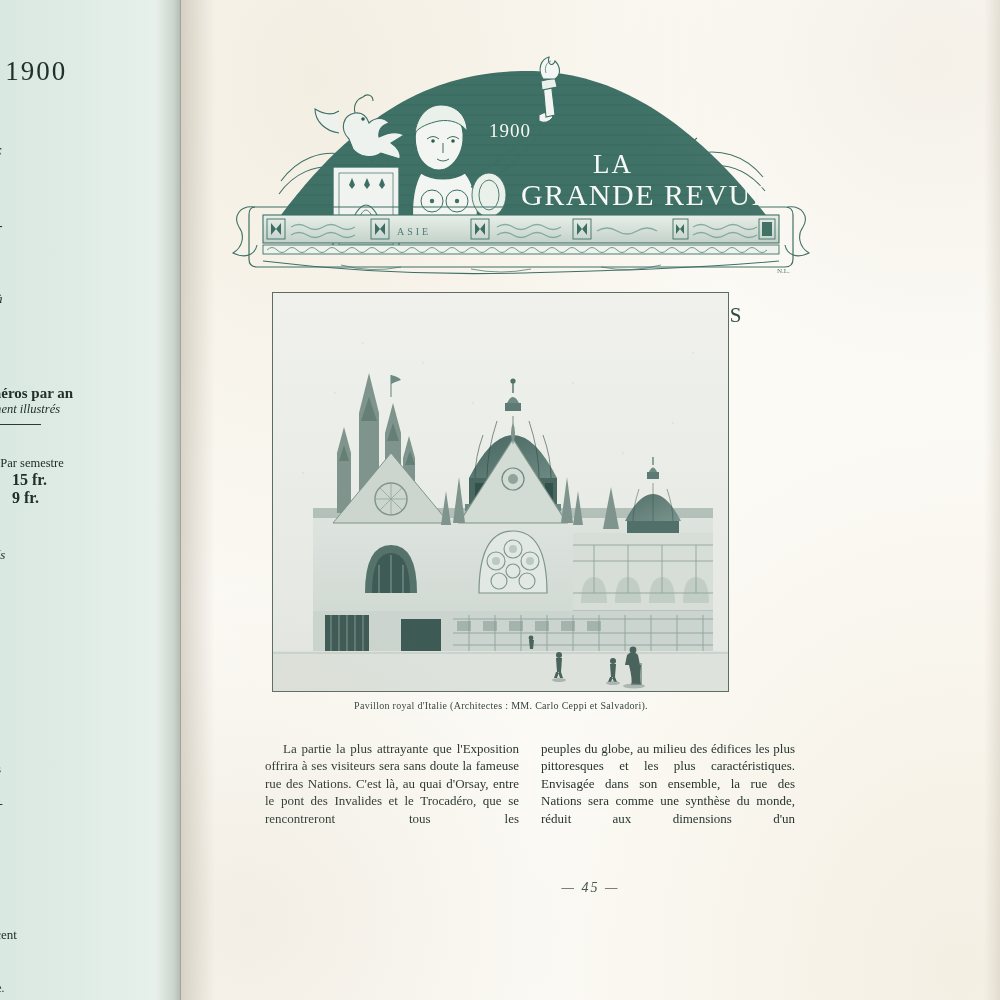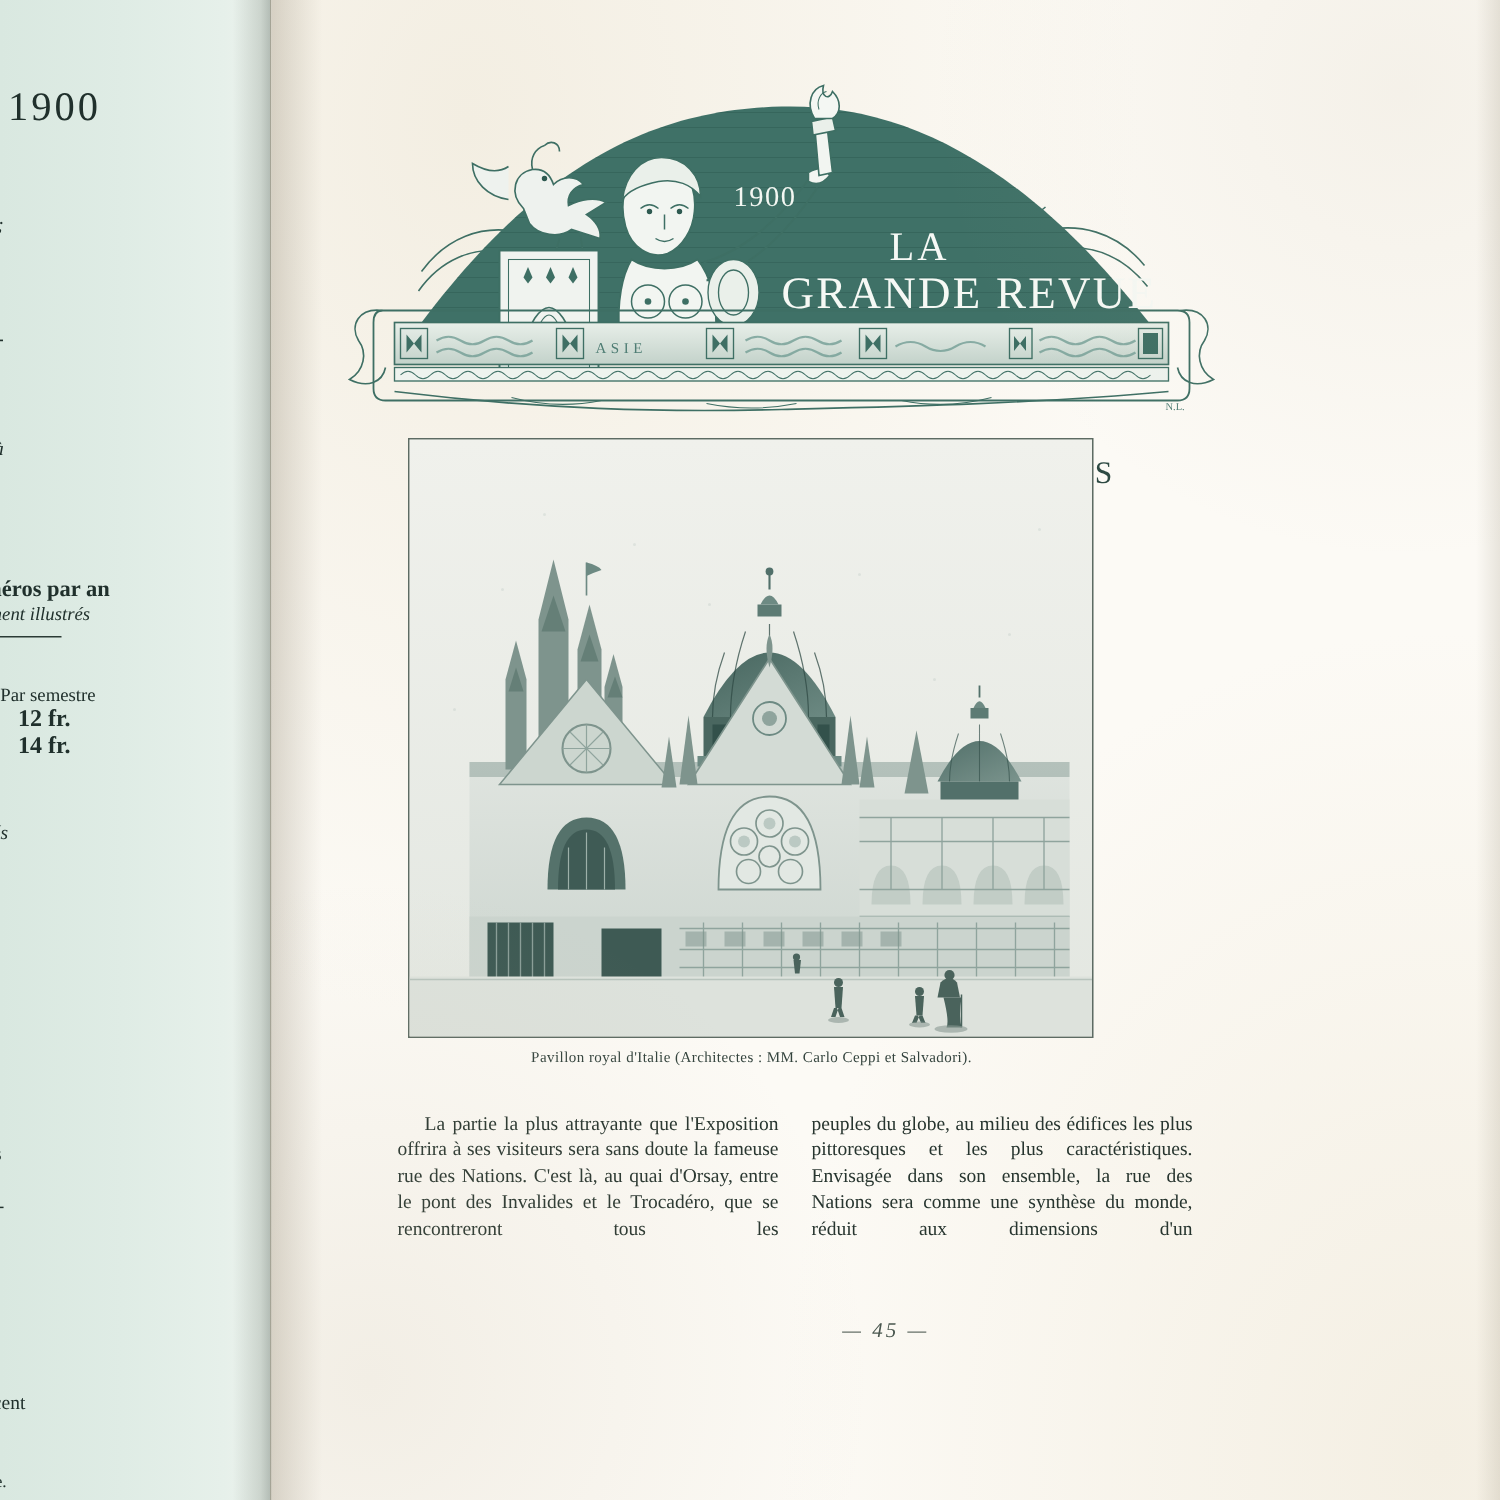--- a/index.html
+++ b/index.html
@@ -136,25 +136,25 @@
     </div>
 
     <div class="rule-s"></div>
 
     <div class="lp-line it" style="font-size:13px;"> mots, beaucoup d'idées.</div>
 
     <div style="margin-top:8px;">
       <div class="lp-line ctr sm" style="padding-left:40px;">Par semestre</div>
       <div class="lp-line" style="display:flex;font-size:16px;">
         <span style="width:150px;">a</span>
-        <span class="bd">12 fr.</span>
+        <span class="bd">15 fr.</span>
       </div>
       <div class="lp-line" style="display:flex;font-size:16px;">
         <span style="width:150px;">.</span>
-        <span class="bd">14 fr.</span>
+        <span class="bd">9 fr.</span>
       </div>
     </div>
 
     <div class="lp-line bd" style="margin-top:6px;font-size:16px;">35.</div>
     <div class="lp-line it" style="font-size:13px;">ue mois.</div>
     <div class="lp-line it" style="font-size:13px;">aris et de France sont priés</div>
     <div class="lp-line" style="margin-top:16px;font-size:14px;">er, chez tous les princi-</div>
     <div class="lp-line bd" style="margin-top:18px;font-size:14px;letter-spacing:1px;">. PARIS</div>
 
     <div class="lp-line" style="margin-top:20px;font-size:27px;">Revues ”</div>

